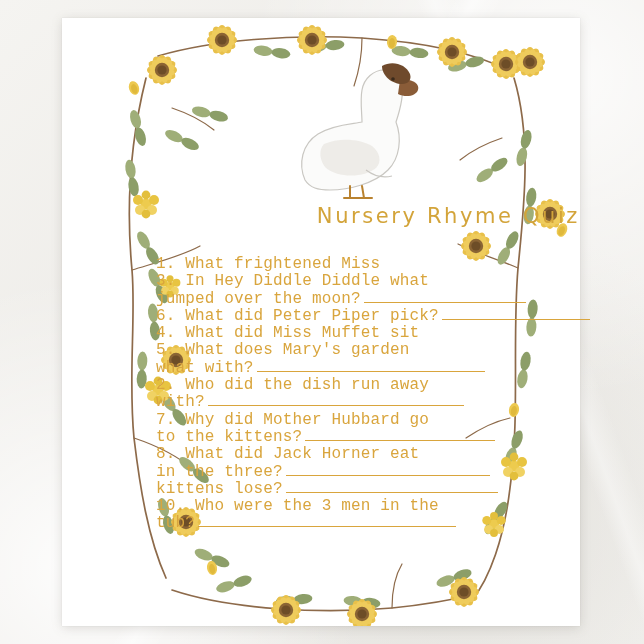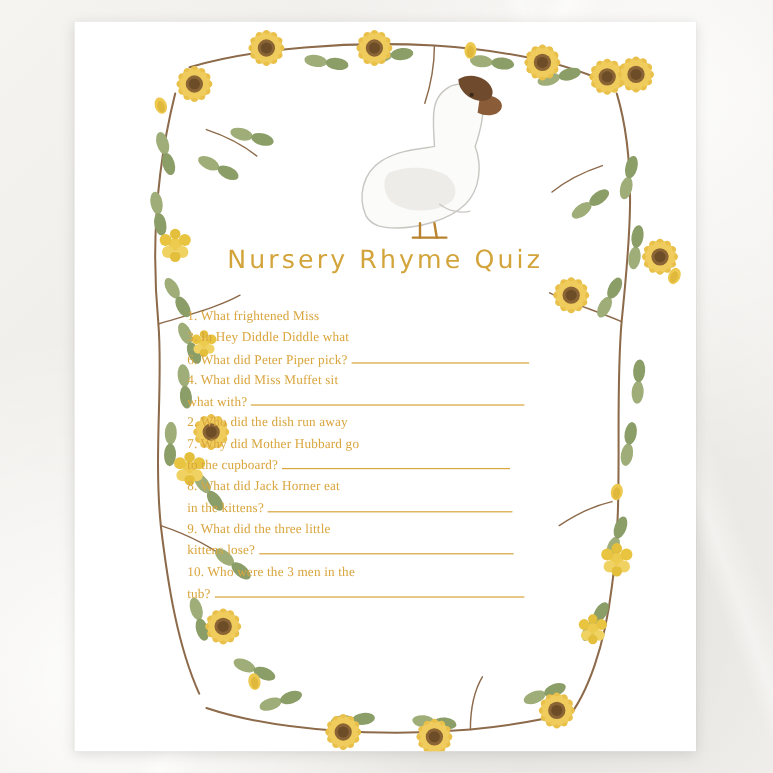--- a/index.html
+++ b/index.html
@@ -43,37 +43,37 @@
   #art {
     position: absolute;
     inset: 0;
     pointer-events: none;
   }
   #title {
     position: absolute;
     left: 0;
     right: 0;
     top: 186px;
-    text-align: center;
+    text-align: right;
     color: #d3a43a;
     font-family: "DejaVu Sans", sans-serif;
     font-size: 21px;
     letter-spacing: 2.6px;
     font-weight: 400;
   }
   #questions {
     position: absolute;
     left: 94px;
     top: 238px;
     width: 360px;
   }
   .q {
     color: #d9a53d;
-    font-family: Liberation Serif, serif;
-    font-size: 11px;
+    font-family: Liberation Mono, monospace;
+    font-size: 16px;
     line-height: 17.3px;
     letter-spacing: 0.15px;
     white-space: nowrap;
   }
   .qline {
     display: inline-block;
     border-bottom: 1px solid #d9a53d;
     height: 11px;
     vertical-align: baseline;
     margin-left: 3px;
@@ -218,27 +218,29 @@
       <path d="M320 48 C 330 42, 344 46, 348 56 C 350 62, 346 66, 340 66 C 330 66, 320 58, 320 48 Z" fill="#6f4a2c"></path>
       <circle cx="331" cy="61" r="1.8" fill="#3a2a1c"></circle>
     </g>
   </svg>
 
   <div id="title">Nursery Rhyme Quiz</div>
 
   <div id="questions">
       <div class="q"><span>1. What frightened Miss</span></div>
       <div class="q"><span>3. In Hey Diddle Diddle what</span></div>
+      <div class="q"><span>jumped over the moon?</span><span class="qline" style="width: 162px;"></span></div>
       <div class="q"><span>6. What did Peter Piper pick?</span><span class="qline" style="width: 148px;"></span></div>
       <div class="q"><span>4. What did Miss Muffet sit</span></div>
+      <div class="q"><span>5. What does Mary's garden</span></div>
       <div class="q"><span>what with?</span><span class="qline" style="width: 228px;"></span></div>
       <div class="q"><span>2. Who did the dish run away</span></div>
+      <div class="q"><span>with?</span><span class="qline" style="width: 256px;"></span></div>
       <div class="q"><span>7. Why did Mother Hubbard go</span></div>
-      <div class="q"><span>to the cupboard?</span><span class="qline" style="width: 190px;"></span></div>
+      <div class="q"><span>to the kittens?</span><span class="qline" style="width: 190px;"></span></div>
       <div class="q"><span>8. What did Jack Horner eat</span></div>
-      <div class="q"><span>in the kittens?</span><span class="qline" style="width: 204px;"></span></div>
-      <div class="q"><span>9. What did the three little</span></div>
+      <div class="q"><span>in the three?</span><span class="qline" style="width: 204px;"></span></div>
       <div class="q"><span>kittens lose?</span><span class="qline" style="width: 212px;"></span></div>
       <div class="q"><span>10. Who were the 3 men in the</span></div>
       <div class="q"><span>tub?</span><span class="qline" style="width: 258px;"></span></div>
     </div>
 
 </div>
 
 </body></html>

